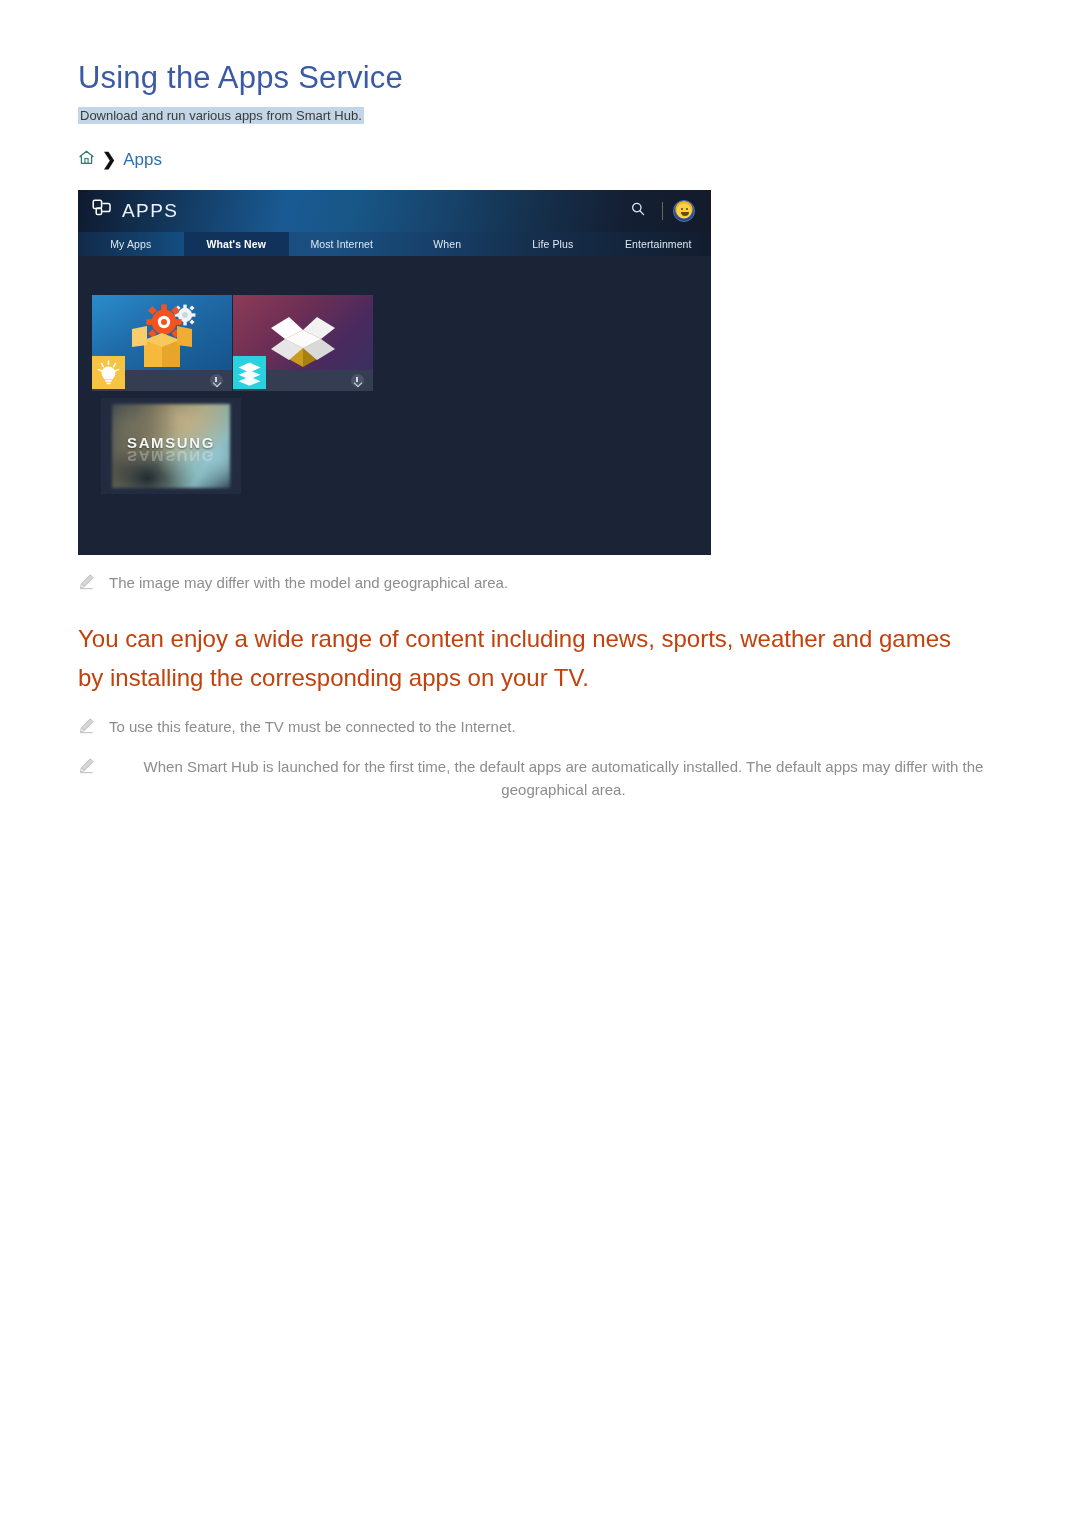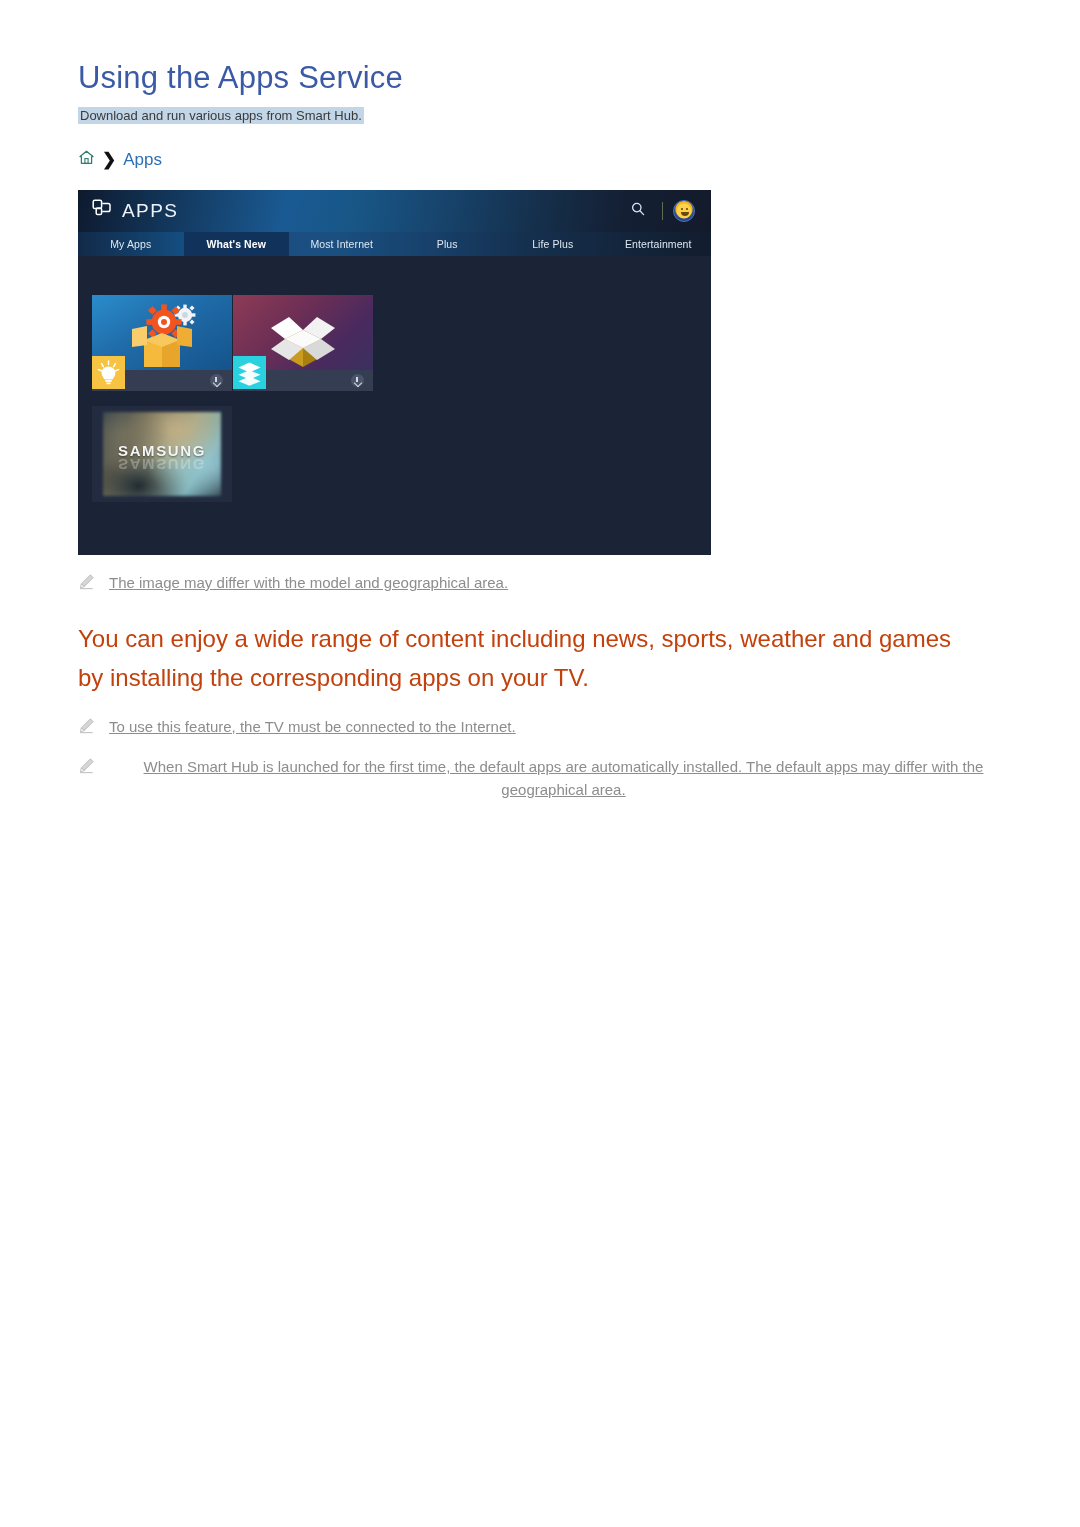--- a/index.html
+++ b/index.html
@@ -181,21 +181,21 @@
   }
 
   
   .tiles {
     position: absolute;
     left: 14px;
     top: 105px;
     width: 290px;
   }
   .tile-row { display: flex; gap: 1px; }
-  .tile-row.second { margin-top: 15px; }
+  .tile-row.second { margin-top: 7px; justify-content: flex-end; }
 
   .tile {
     position: relative;
     width: 140px;
     height: 96px;
     background: #222b40;
     overflow: hidden;
   }
   .tile .art {
     position: absolute;
@@ -297,21 +297,20 @@
     display: flex;
     align-items: flex-start;
     gap: 14px;
     margin-top: 16px;
   }
   .note .pencil { flex: 0 0 auto; margin-top: 2px; }
   .note .ntext {
     font-size: 15px;
     color: #8d8d8d;
     line-height: 1.55;
-    text-decoration: underline;
   }
 
   .body-para {
     font-size: 24px;
     color: #c2410c;
     line-height: 1.62;
     margin: 26px 0 6px 0;
     max-width: 900px;
   }
 
@@ -369,21 +368,21 @@
             <span class="eye r"></span>
             <span class="mouth"></span>
           </span>
         </div>
       </div>
 
       <div class="tabs">
         <div class="tab">My Apps</div>
         <div class="tab selected">What's New</div>
         <div class="tab">Most Internet</div>
-        <div class="tab">Plus</div>
+        <div class="tab">When</div>
         <div class="tab">Life Plus</div>
         <div class="tab">Entertainment</div>
       </div>
 
       <div class="tiles">
 
         <div class="tile-row">
 
           <div class="tile">
             <div class="art blue">

